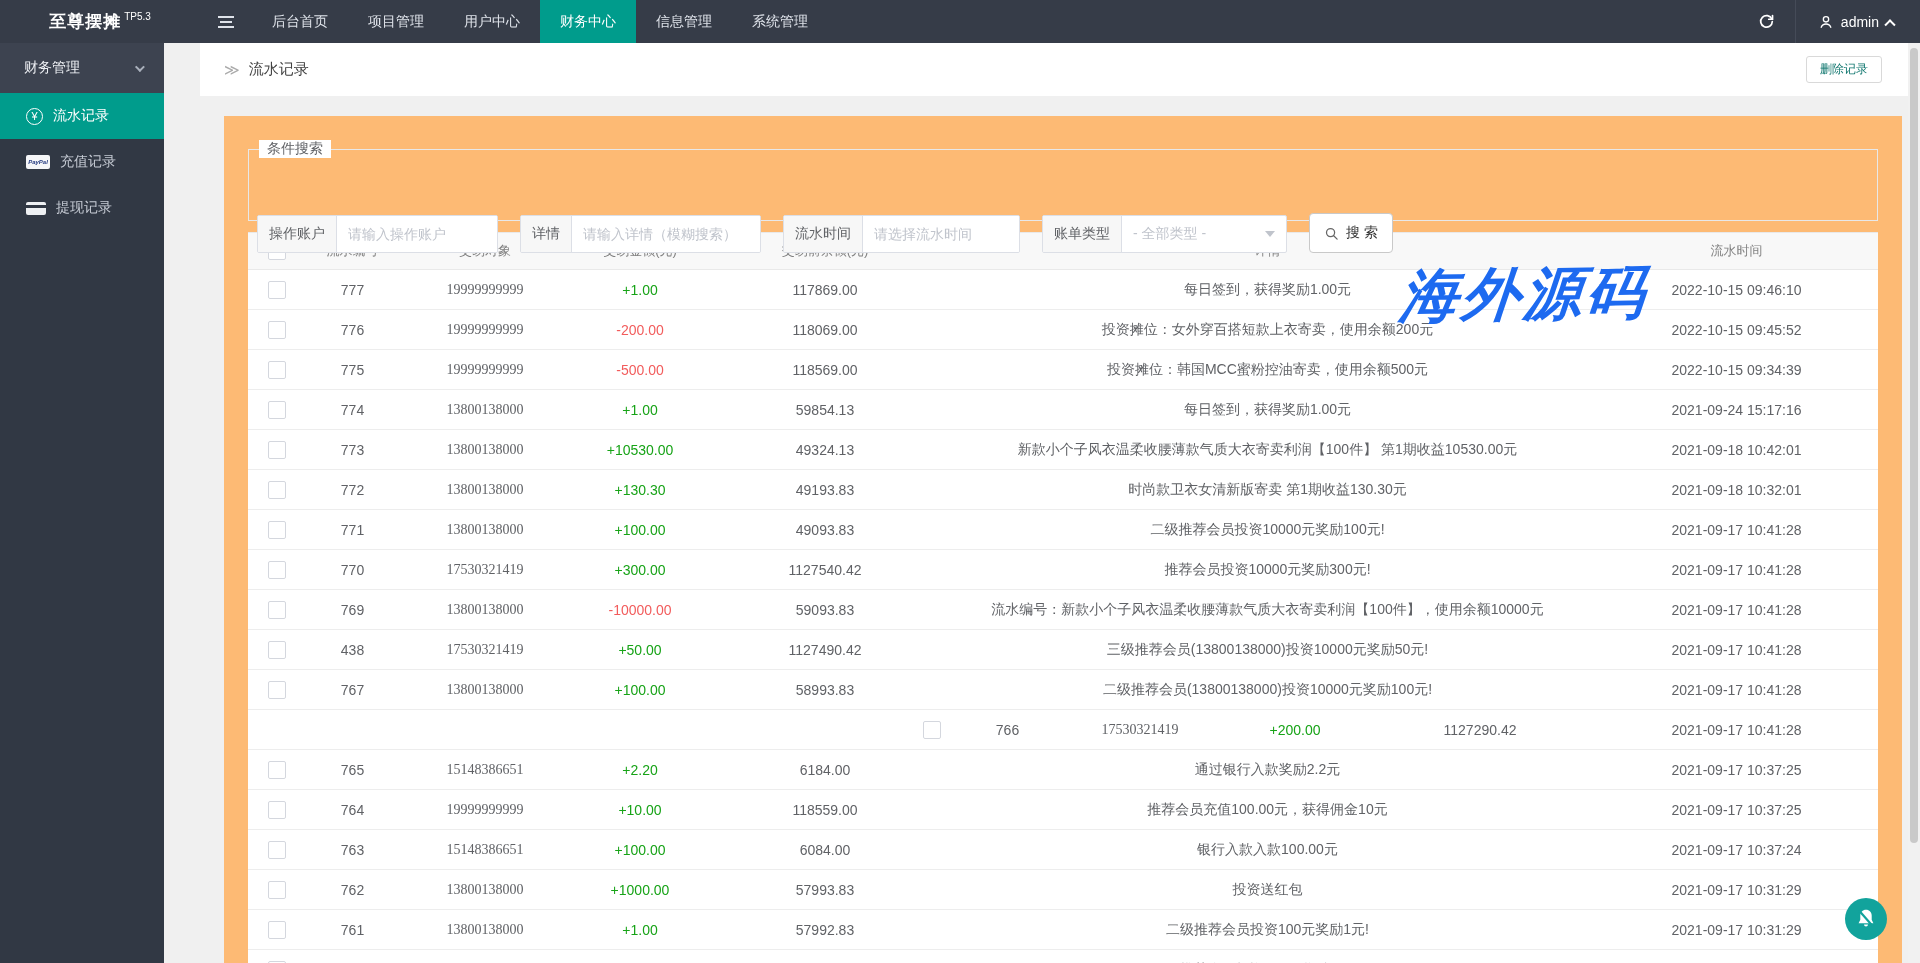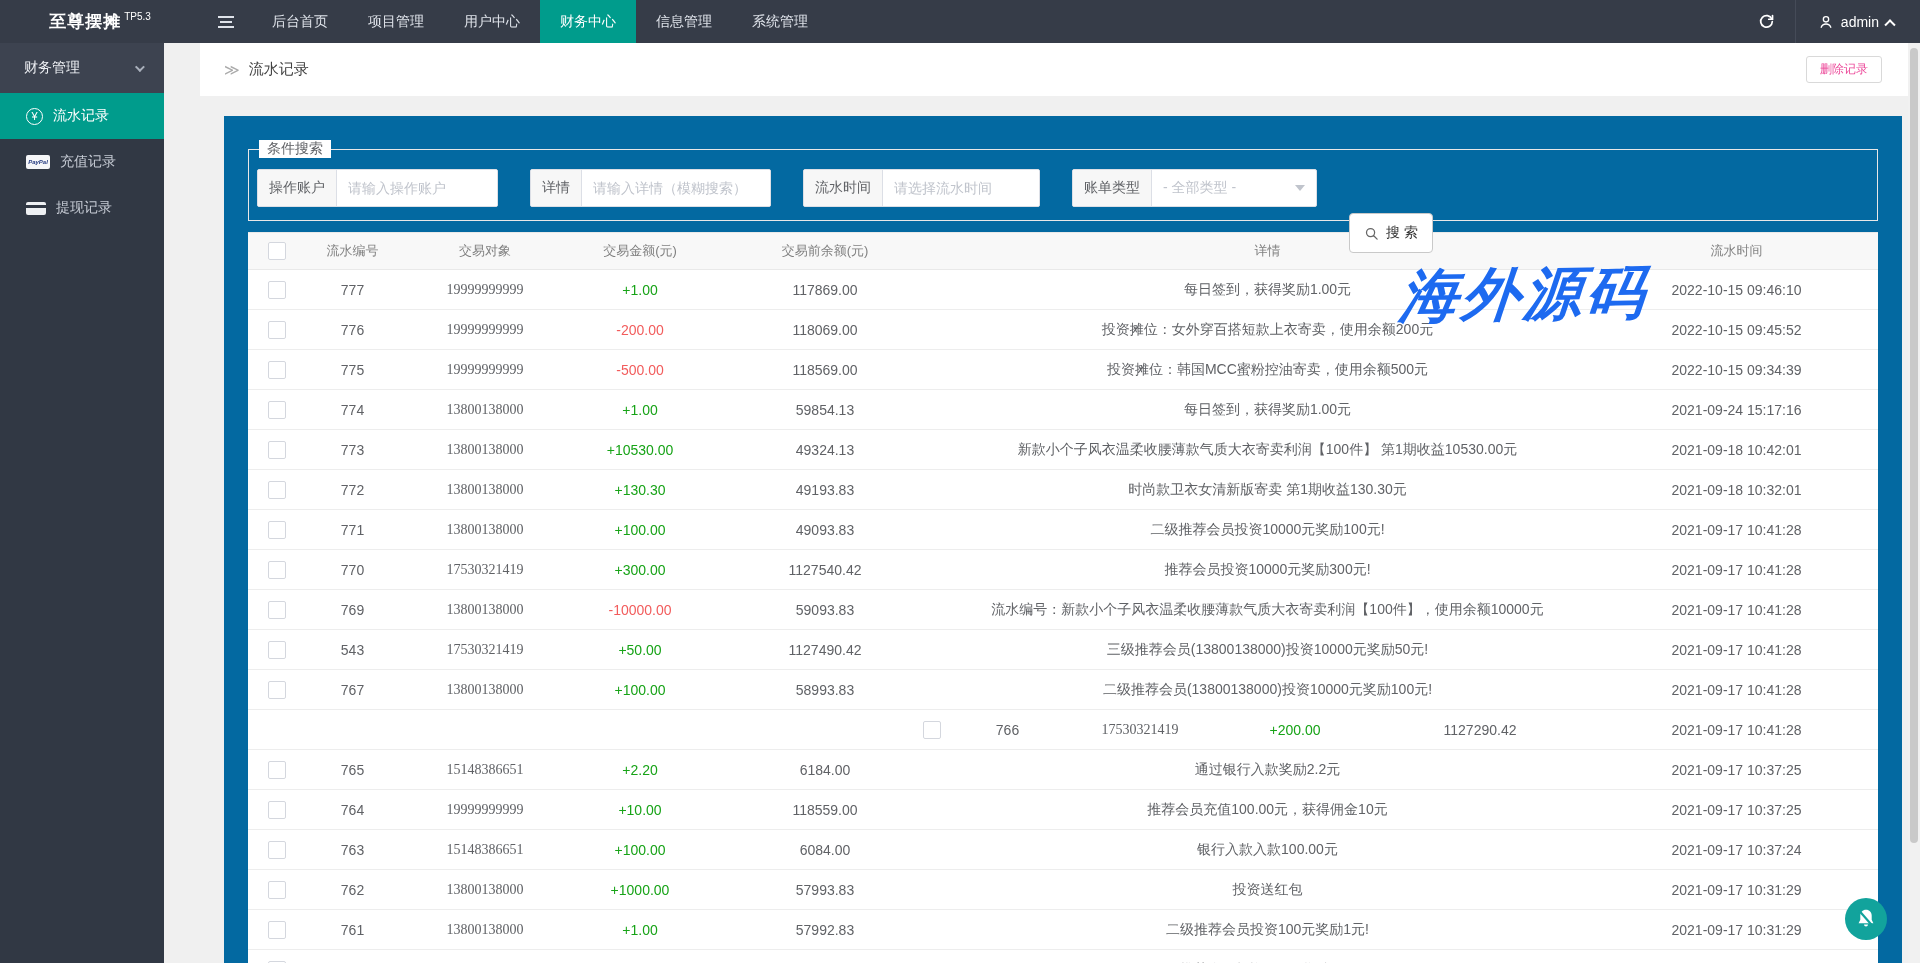--- a/index.html
+++ b/index.html
@@ -30,28 +30,28 @@
   .icon-yen { width:17px; height:17px; border:1.5px solid currentColor; border-radius:50%; display:flex; align-items:center; justify-content:center; font-size:11px; line-height:1; flex:none; }
   .icon-paypal { width:24px; height:14px; background:#f5f6f8; border-radius:2px; display:flex; align-items:center; justify-content:center; flex:none; }
   .icon-paypal::after { content:"PayPal"; font-size:6px; font-weight:bold; font-style:italic; color:#253b80; }
   .icon-card { width:20px; height:13px; background:#eef0f3; border-radius:2px; position:relative; flex:none; }
   .icon-card::after { content:""; position:absolute; left:0; right:0; top:3px; height:3px; background:#313844; }
 
   
   .topbar { position:absolute; left:200px; top:43px; width:1720px; height:53px; background:#fff; display:flex; align-items:center; padding:0 24px; z-index:10; }
   .crumb-arrows { color:#aaaaaa; font-size:15px; margin-right:9px; }
   .crumb-title { color:#404040; font-size:15px; }
-  .delete-btn { margin-left:auto; margin-right:14px; height:27px; padding:0 13px; background:#fff; border:1px solid #d9d9d9; border-radius:3px; color:#ec4899; font-size:12px; cursor:pointer; }
-
-  
-  .card { position:absolute; left:224px; top:116px; width:1678px; height:847px; background:#0369a1; padding:0 24px; z-index:5; overflow:hidden; }
+  .delete-btn { margin-left:auto; margin-right:14px; height:27px; padding:0 13px; background:#fff; border:1px solid #d9d9d9; border-radius:3px; color:#0f766e; font-size:12px; cursor:pointer; }
+
+  
+  .card { position:absolute; left:224px; top:116px; width:1678px; height:847px; background:#fdba74; padding:0 24px; z-index:5; overflow:hidden; }
 
   .search-fieldset { position:relative; margin-top:33px; height:72px; border:1px solid #e8e8e8; }
   .legend { position:absolute; top:-10px; left:10px; background:#fff; padding:0 8px; font-size:14px; color:#606266; }
-  .search-row { display:flex; align-items:flex-start; gap:32px; margin:19px 0 0 8px; }
+  .search-row { display:flex; align-items:flex-end; gap:22px; margin:19px 0 0 8px; }
   .igroup { display:flex; height:38px; border:1px solid #dcdfe6; border-radius:2px; overflow:hidden; background:#fff; }
   .ilabel { background:#f7f7f7; border-right:1px solid #dcdfe6; display:flex; align-items:center; padding:0 11px; font-size:14px; color:#606266; white-space:nowrap; }
   .igroup input { border:none; outline:none; padding:0 11px; font-size:14px; color:#333; background:#fff; }
   .igroup input::placeholder { color:#c0c4cc; }
   .in-account { width:160px; } .in-detail { width:188px; } .in-time { width:156px; }
   .iselect { display:flex; align-items:center; justify-content:space-between; width:164px; padding:0 11px; font-size:14px; color:#c0c4cc; cursor:pointer; }
   .sel-caret { width:0; height:0; border-left:5px solid transparent; border-right:5px solid transparent; border-top:6px solid #c0c4cc; }
   .search-btn { height:40px; padding:0 14px; display:flex; align-items:center; gap:7px; border:1px solid #c9c9c9; border-radius:4px; background:#fff; font-size:14px; color:#333; cursor:pointer;margin-top:44px; }
 
   
@@ -256,21 +256,21 @@
           <div class="td c0"><span class="cb"></span></div>
           <div class="td c1">769</div>
           <div class="td c2">13800138000</div>
           <div class="td c3 neg">-10000.00</div>
           <div class="td c4">59093.83</div>
           <div class="td c5">流水编号：新款小个子风衣温柔收腰薄款气质大衣寄卖利润【100件】，使用余额10000元</div>
           <div class="td c6">2021-09-17 10:41:28</div>
         </div>
         <div class="trow">
           <div class="td c0"><span class="cb"></span></div>
-          <div class="td c1">543</div>
+          <div class="td c1">438</div>
           <div class="td c2">17530321419</div>
           <div class="td c3 pos">+50.00</div>
           <div class="td c4">1127490.42</div>
           <div class="td c5">三级推荐会员(13800138000)投资10000元奖励50元!</div>
           <div class="td c6">2021-09-17 10:41:28</div>
         </div>
         <div class="trow">
           <div class="td c0"><span class="cb"></span></div>
           <div class="td c1">767</div>
           <div class="td c2">13800138000</div>

